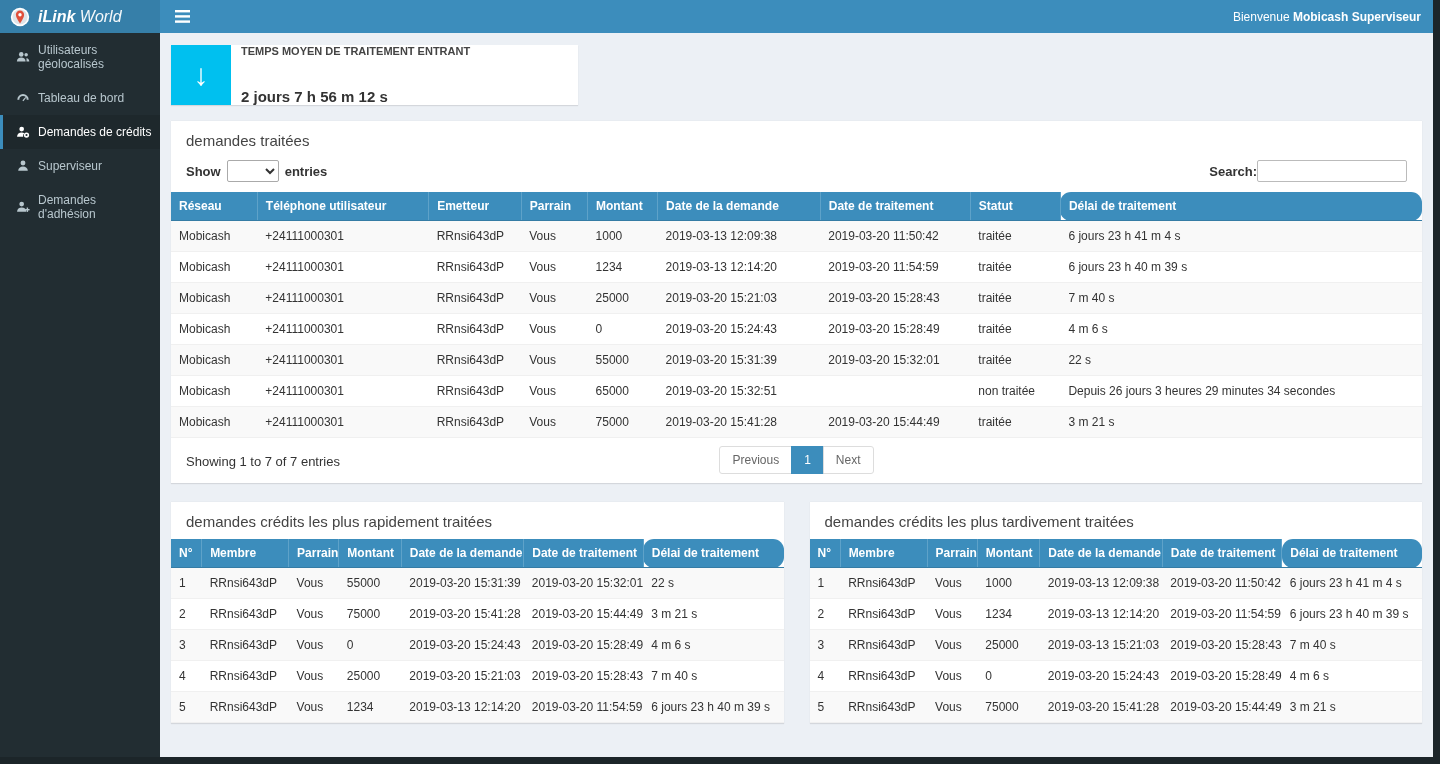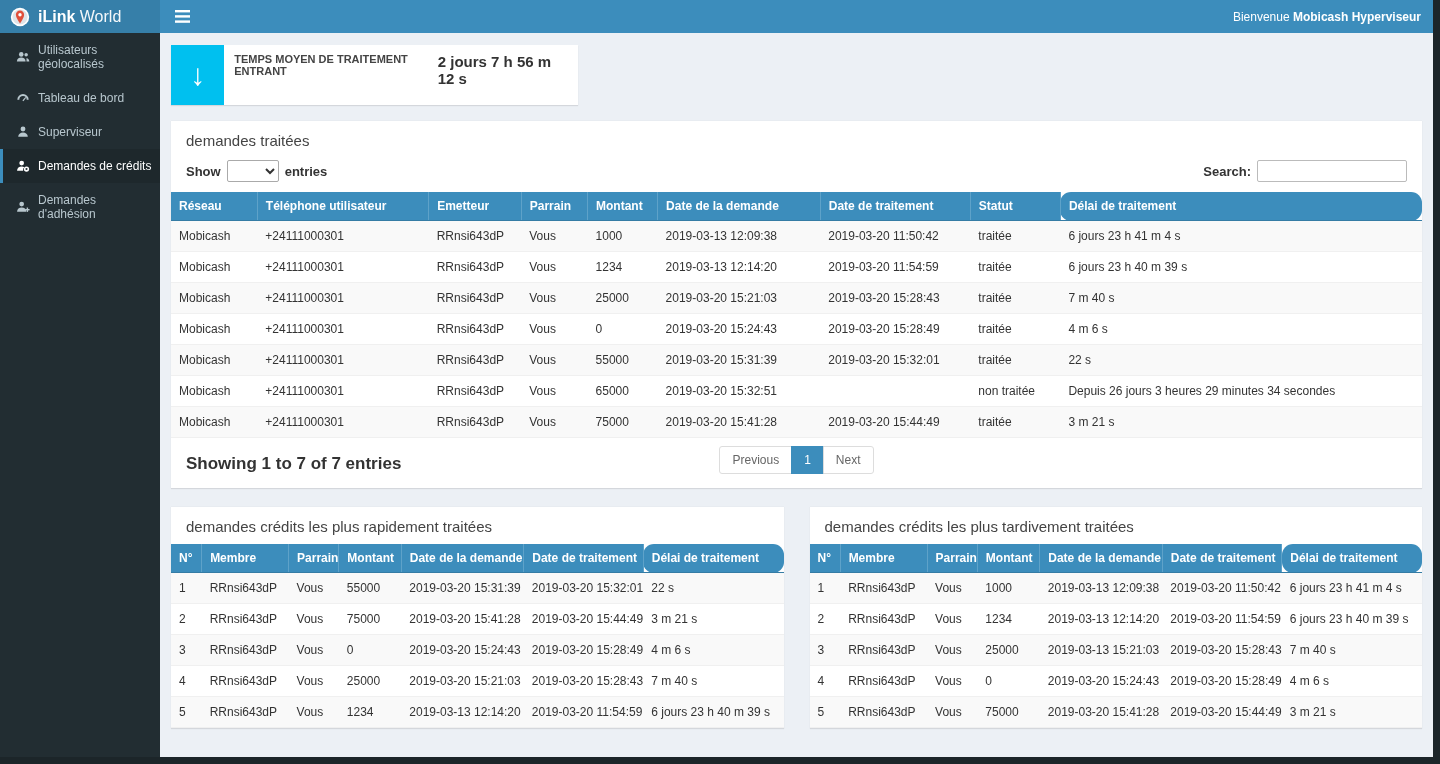--- a/index.html
+++ b/index.html
@@ -15,47 +15,47 @@
   
   .topbar { position:absolute; top:0; left:160px; right:0; height:33px; background:#3c8dbc; display:flex; align-items:center; justify-content:space-between; }
   .hamburger { width:44px; height:33px; display:flex; align-items:center; justify-content:center; cursor:pointer; }
   .hamburger svg { display:block; }
   .welcome { color:#fff; font-size:12px; padding-right:12px; cursor:pointer; }
   .welcome b { font-weight:700; }
 
   
   .logo { position:absolute; top:0; left:0; width:160px; height:33px; background:#367fa9; display:flex; align-items:center; padding-left:10px; cursor:pointer; }
   .logo-icon { margin-right:8px; display:flex; }
-  .logo-text { color:#fff; font-size:16px; }
+  .logo-text { color:#fff; font-size:16px;font-style:italic; }
   .logo-text b { font-weight:700; }
   .logo-text .light { font-weight:300; opacity:.95; }
 
   
   .sidebar { position:absolute; top:33px; left:0; bottom:0; width:160px; background:#222d32; }
   .side-item { display:flex; align-items:center; padding:10px 8px 10px 13px; color:#b8c7ce; font-size:12px; cursor:pointer; border-left:3px solid transparent; }
   .side-item .icn { width:14px; height:14px; margin-right:8px; display:flex; align-items:center; justify-content:center; flex:0 0 14px; }
   .side-item svg { fill:currentColor; }
   .side-item.active { background:#1e282c; color:#fff; border-left-color:#3c8dbc; }
 
   
   .content { position:absolute; top:33px; left:160px; right:0; bottom:0; overflow:hidden; padding:12px 11px 0 11px; }
 
   .info-box { width:407px; height:60px; background:#fff; box-shadow:0 1px 1px rgba(0,0,0,.1); display:flex; margin-bottom:15px; }
   .info-box-icon { width:60px; height:60px; background:#00c0ef; color:#fff; display:flex; align-items:center; justify-content:center; font-size:30px; }
-  .info-box-content { padding:8px 10px; display:flex; flex-direction:row; justify-content:flex-start; }
+  .info-box-content { padding:0 10px; display:flex; flex-direction:column; justify-content:space-between; }
   .info-box-label { font-size:11px; font-weight:700; color:#444; text-transform:uppercase; margin-bottom:3px; }
   .info-box-value { font-size:15px; font-weight:700; color:#333; }
 
   .box { background:#fff; box-shadow:0 1px 1px rgba(0,0,0,.1); border-top:1px solid #e8ecf1; }
   .box-title { font-size:15px; color:#444; padding:11px 15px 9px 15px; }
 
   .dt-controls { display:flex; justify-content:space-between; align-items:flex-end; padding:2px 15px 10px 15px; font-size:13px; font-weight:700; color:#333; }
   .dt-length { display:flex; align-items:center; gap:6px; }
   .dt-length select { font-size:12px; padding:9px 2px; border:1px solid #aaa; border-radius:2px; background:#fff; color:#333; width:52px; height:22px; font-family:inherit; }
-  .dt-search { display:flex; align-items:center; gap:6px; }
+  .dt-search { display:flex; align-items:center; }
   .dt-search input { width:150px; height:22px; border:1px solid #bbb; border-radius:2px; padding:0 5px; font-size:12px; font-family:inherit; }
 
   table.tbl { width:100%; border-collapse:collapse; font-size:12px; color:#333; table-layout:fixed; }
   table.tbl thead th { background:#3c8dbc; color:#fff; font-weight:700; text-align:left; padding:7px 8px; border-right:1px solid #5ea2c9; border-bottom:1px solid #357ca5; cursor:pointer; overflow:hidden; white-space:nowrap; }
   table.tbl thead th:last-child { border-right:none;border-radius:11px; }
   table.tbl tbody td { padding:8px 8px; border-bottom:1px solid #f0f0f0; overflow:hidden; white-space:nowrap; }
   table.tbl tbody tr:nth-child(odd) { background:#f9f9f9; }
 
   .main-table th:nth-child(1){width:6.9%}
   .main-table th:nth-child(2){width:13.7%}
@@ -67,21 +67,21 @@
   .main-table th:nth-child(8){width:7.2%}
 
   .mini-table th:nth-child(1){width:5%}
   .mini-table th:nth-child(2){width:14.2%}
   .mini-table th:nth-child(3){width:8.2%}
   .mini-table th:nth-child(4){width:10.2%}
   .mini-table th:nth-child(5){width:20%}
   .mini-table th:nth-child(6){width:19.5%}
 
   .dt-footer { padding:10px 15px 14px 15px; position:relative; }
-  .dt-info { font-size:17px; font-weight:700; color:#333; padding-top:6px; }
+  .dt-info { font-size:13px; font-weight:400; color:#333; padding-top:6px; }
   .dt-paginate { position:absolute; left:0; right:0; top:8px; display:flex; justify-content:center; }
   .page-btn { font-size:12px; color:#666; background:#fff; border:1px solid #ddd; padding:6px 12px; cursor:pointer; margin-left:-1px; }
   .page-btn:first-child { border-radius:3px 0 0 3px; margin-left:0; }
   .page-btn:last-child { border-radius:0 3px 3px 0; }
   .page-btn.active { background:#3c8dbc; border-color:#3c8dbc; color:#fff; }
 
   .two-col { display:flex; gap:26px; margin-top:18px; }
   .two-col .box { flex:1; }
 </style>
 </head>
@@ -102,21 +102,21 @@
   </div>
 
   <div class="topbar">
     <div class="hamburger">
       <svg width="15" height="13" viewBox="0 0 15 13" fill="#ffffff">
         <rect x="0" y="0" width="15" height="2.4"></rect>
         <rect x="0" y="5.2" width="15" height="2.4"></rect>
         <rect x="0" y="10.4" width="15" height="2.4"></rect>
       </svg>
     </div>
-    <div class="welcome"><span>Bienvenue </span><b>Mobicash Hyperviseur</b></div>
+    <div class="welcome"><span>Bienvenue </span><b>Mobicash Superviseur</b></div>
   </div>
 
   <div class="sidebar">
     <div class="side-item">
       <span class="icn">
         <svg width="14" height="14" viewBox="0 0 16 16">
             <circle cx="6" cy="5" r="2.6"></circle>
             <path d="M1 13c0-2.8 2.2-4.5 5-4.5s5 1.7 5 4.5z"></path>
             <circle cx="11.6" cy="5.4" r="2"></circle>
             <path d="M12 9c1.9.4 3.2 1.8 3.2 4H12z"></path>
@@ -126,39 +126,39 @@
     </div>
     <div class="side-item">
       <span class="icn">
         <svg width="14" height="14" viewBox="0 0 16 16">
             <path d="M8 3.5A6.5 6.5 0 0 0 1.5 10h2.3a4.2 4.2 0 0 1 8.4 0h2.3A6.5 6.5 0 0 0 8 3.5z"></path>
             <path d="M7.3 10.8l3.4-3.9.9.8-3.1 4.1z"></path>
           </svg>
       </span>
       <span>Tableau de bord</span>
     </div>
-    <div class="side-item">
-      <span class="icn">
-        <svg width="14" height="14" viewBox="0 0 16 16">
-            <circle cx="8" cy="4.6" r="2.8"></circle>
-            <path d="M2.5 13.5c0-3 2.5-4.9 5.5-4.9s5.5 1.9 5.5 4.9z"></path>
-          </svg>
-      </span>
-      <span>Superviseur</span>
-    </div>
     <div class="side-item active">
       <span class="icn">
         <svg width="14" height="14" viewBox="0 0 16 16">
             <circle cx="6.5" cy="4.6" r="2.7"></circle>
             <path d="M1.2 13.3c0-2.9 2.4-4.7 5.3-4.7 1.1 0 2.1.3 3 .8a4 4 0 0 0-1.4 3.9z"></path>
             <circle cx="12" cy="11.5" r="3"></circle>
             <circle cx="12" cy="11.5" r="1.2" fill="#222d32"></circle>
           </svg>
       </span>
       <span>Demandes de crédits</span>
+    </div>
+    <div class="side-item">
+      <span class="icn">
+        <svg width="14" height="14" viewBox="0 0 16 16">
+            <circle cx="8" cy="4.6" r="2.8"></circle>
+            <path d="M2.5 13.5c0-3 2.5-4.9 5.5-4.9s5.5 1.9 5.5 4.9z"></path>
+          </svg>
+      </span>
+      <span>Superviseur</span>
     </div>
     <div class="side-item">
       <span class="icn">
         <svg width="14" height="14" viewBox="0 0 16 16">
             <circle cx="6.5" cy="4.6" r="2.7"></circle>
             <path d="M1.2 13.3c0-2.9 2.4-4.7 5.3-4.7s5.3 1.8 5.3 4.7z"></path>
             <rect x="12.2" y="8.6" width="1.6" height="5"></rect>
             <rect x="10.5" y="10.3" width="5" height="1.6"></rect>
           </svg>
       </span>

